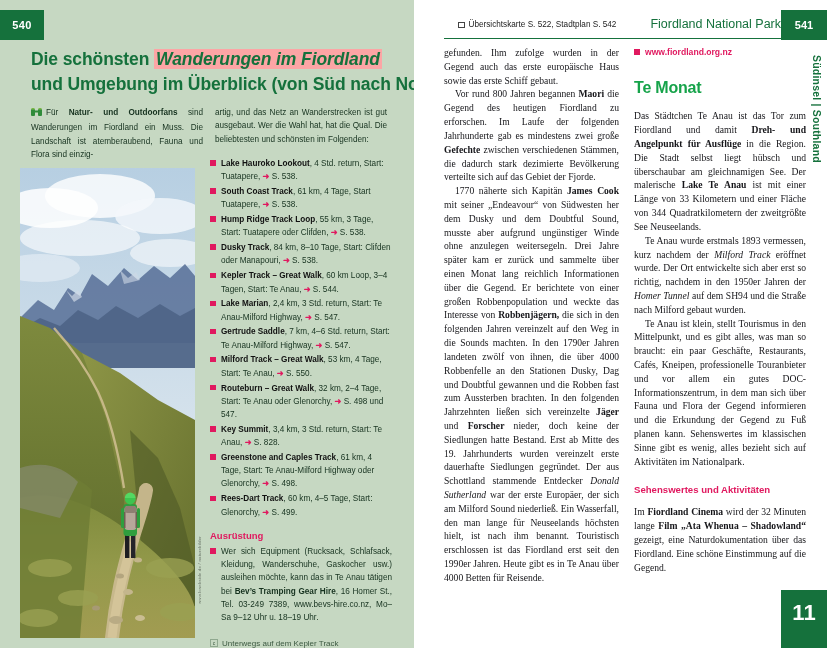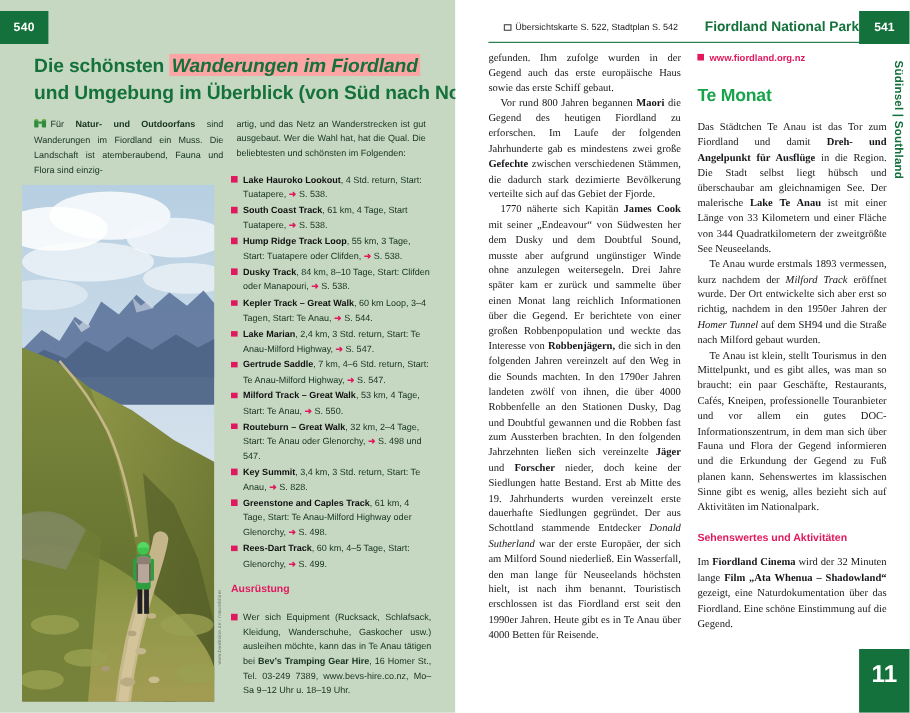--- a/index.html
+++ b/index.html
@@ -68,21 +68,21 @@
     margin-bottom:1.5px; text-align:left;
   }
   .track .sq {
     position:absolute; left:0; top:3.3px;
     width:5.5px; height:5.5px; background:#e0195f;
   }
   .track b { font-weight:bold; color:#111; }
   .arrow { color:#e0195f; font-weight:bold; }
 
   .sub-ausruestung {
-    margin-top:11px; margin-bottom:14px;
+    margin-top:11px; margin-bottom:4px;
     font-size:9.5px; font-weight:bold; color:#e0195f;
   }
   .equip {
     position:relative; padding-left:11px;
     font-size:8.2px; line-height:1.62; color:#16321f; text-align:justify;
   }
   .equip .sq { position:absolute; left:0; top:3.3px; width:5.5px; height:5.5px; background:#e0195f; }
 
   .caption {
     margin-top:14px; font-size:8px; color:#3d5a42;
@@ -105,21 +105,21 @@
   .runhead-left {
     position:absolute; left:16px; top:3px;
     font-size:8.2px; color:#1b1b1b;
   }
   .rh-box {
     display:inline-block; width:6.5px; height:6.5px;
     border:1px solid #444; margin-right:4px; vertical-align:-1px;
   }
   .runhead-right {
     position:absolute; right:46px; top:0;
-    font-size:12.5px; font-weight:bold; color:#15713c; white-space:nowrap;
+    font-size:12.5px; font-weight:normal; color:#15713c; white-space:nowrap;
   }
   .rule {
     position:absolute; left:444px; top:38px; width:338px; height:1px; background:#15713c;
   }
   .folio-right {
     position:absolute; right:0px; top:10px; width:46px; height:30px;
     background:#15713c; color:#fff;
     display:flex; align-items:center; justify-content:center;
     font-size:11px; font-weight:bold;
   }

